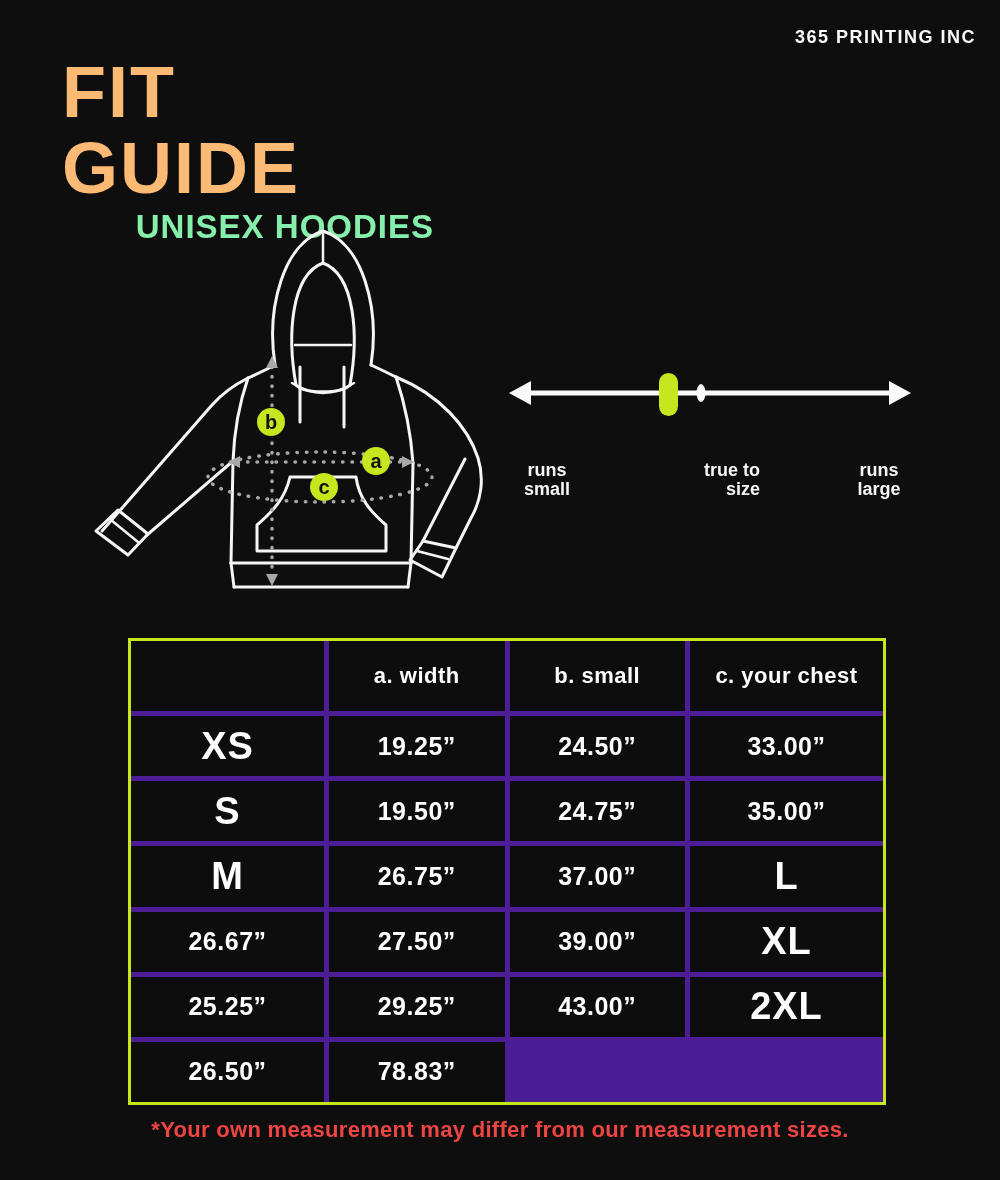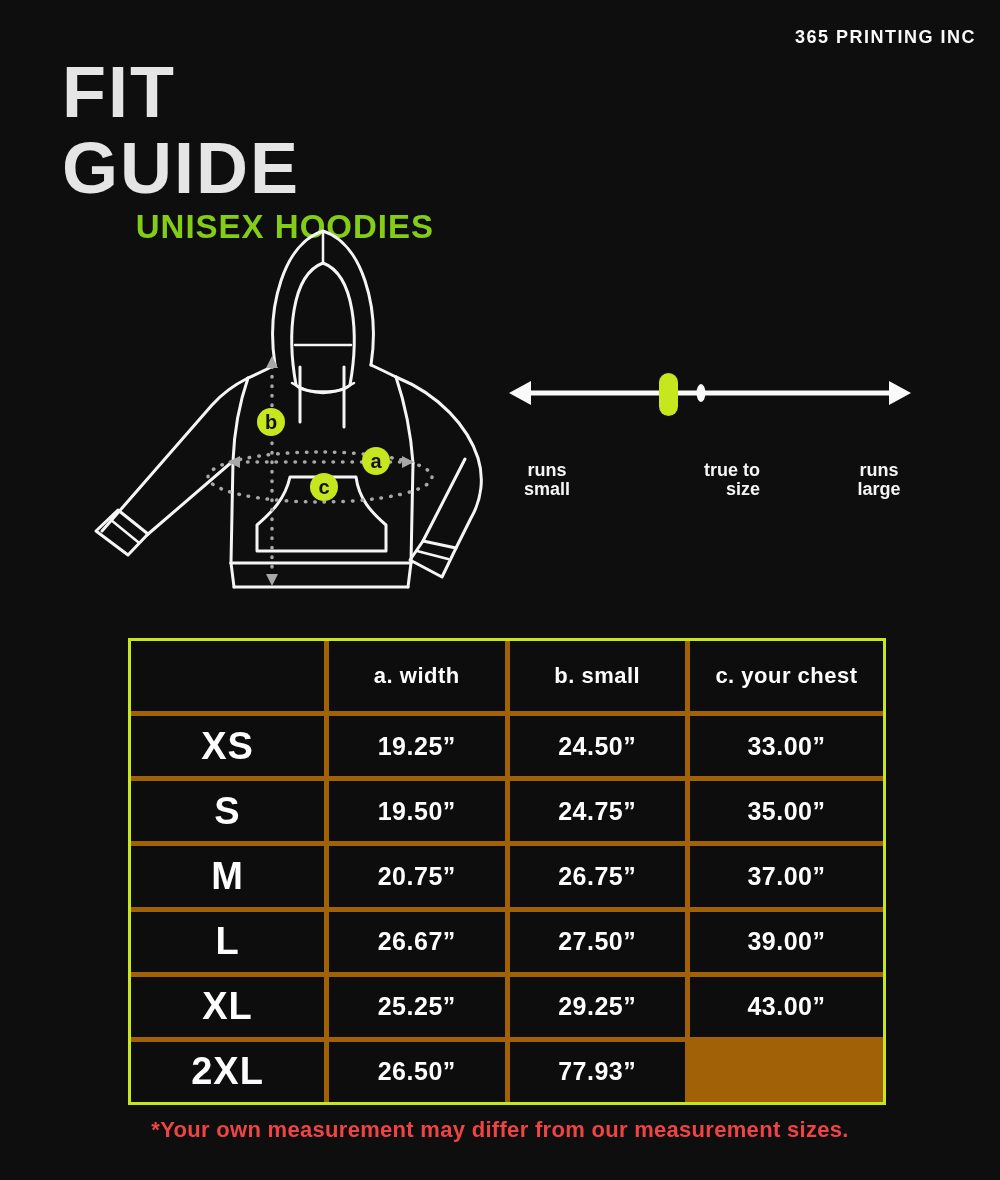--- a/index.html
+++ b/index.html
@@ -8,40 +8,40 @@
     background:#0e0e0e;color:#fff;
     font-family:"Liberation Sans","DejaVu Sans",sans-serif;
   }
   .brand{
     position:absolute;top:27px;right:24px;
     font-size:18px;font-weight:bold;letter-spacing:1.5px;color:#fafafa;
   }
   .title-block{position:absolute;left:62px;top:55px;width:372px;}
   .title{
     font-size:72px;font-weight:bold;letter-spacing:2px;line-height:1.05;
-    color:#e5e5e5;
+    color:#fdba74;
   }
   .subtitle{
     margin-top:2px;text-align:right;
-    font-size:33px;font-weight:bold;letter-spacing:1px;color:#84cc16;
+    font-size:33px;font-weight:bold;letter-spacing:1px;color:#86efac;
   }
   .hoodie-svg{position:absolute;left:90px;top:215px;width:420px;height:400px;}
   .scale-svg{position:absolute;left:505px;top:360px;width:410px;height:70px;}
   .scale-label{
     position:absolute;top:433px;text-align:center;
     font-size:18px;font-weight:bold;line-height:1.05;color:#f5f5f5;
     white-space:pre-line;
     margin-top:28px;
   }
   .scale-label.left{left:505px;width:84px;}
   .scale-label.center{left:640px;width:120px;text-align:right;}
   .scale-label.right{left:835px;width:88px;}
   .size-table{
     position:absolute;left:128px;top:638px;width:752px;height:461px;
-    border:3px solid #c6e61e;background:#a16207;
+    border:3px solid #c6e61e;background:#4c1d95;
     display:grid;grid-template-columns:1.1fr 1fr 1fr 1.1fr;
     grid-template-rows:70px repeat(6,1fr);gap:5px;
   }
   .cell{
     background:#0d0d0d;display:flex;align-items:center;justify-content:center;
     color:#fdfdfd;font-weight:bold;
   }
   .cell.head{font-size:22px;letter-spacing:0.5px;}
   .cell.size{font-size:38px;letter-spacing:1px;}
   .cell.val{font-size:25px;letter-spacing:0.5px;}
@@ -156,34 +156,33 @@
     <div class="cell val">19.25”</div>
     <div class="cell val">24.50”</div>
     <div class="cell val">33.00”</div>
 
     <div class="cell size">S</div>
     <div class="cell val">19.50”</div>
     <div class="cell val">24.75”</div>
     <div class="cell val">35.00”</div>
 
     <div class="cell size">M</div>
-    <div class="cell val">20.75”</div>
     <div class="cell val">26.75”</div>
     <div class="cell val">37.00”</div>
 
     <div class="cell size">L</div>
     <div class="cell val">26.67”</div>
     <div class="cell val">27.50”</div>
     <div class="cell val">39.00”</div>
 
     <div class="cell size">XL</div>
     <div class="cell val">25.25”</div>
     <div class="cell val">29.25”</div>
     <div class="cell val">43.00”</div>
 
     <div class="cell size">2XL</div>
     <div class="cell val">26.50”</div>
-    <div class="cell val">77.93”</div>
+    <div class="cell val">78.83”</div>
   </div>
 
   <div class="footnote">*Your own measurement may differ from our measurement sizes.</div>
 
 </div>
 
 </body></html>

